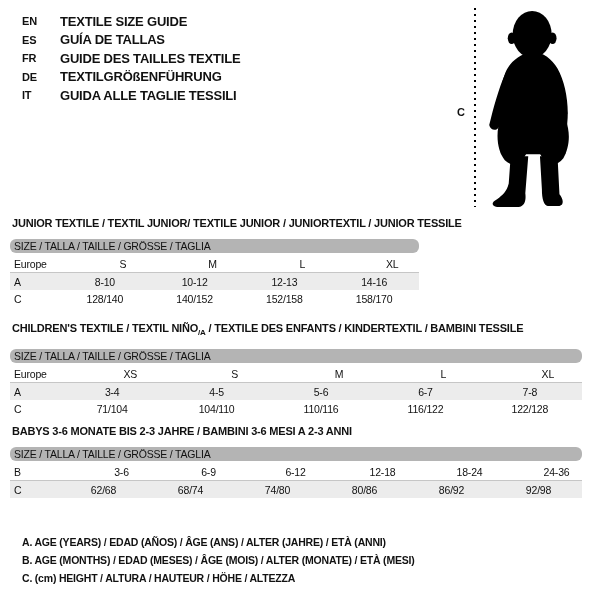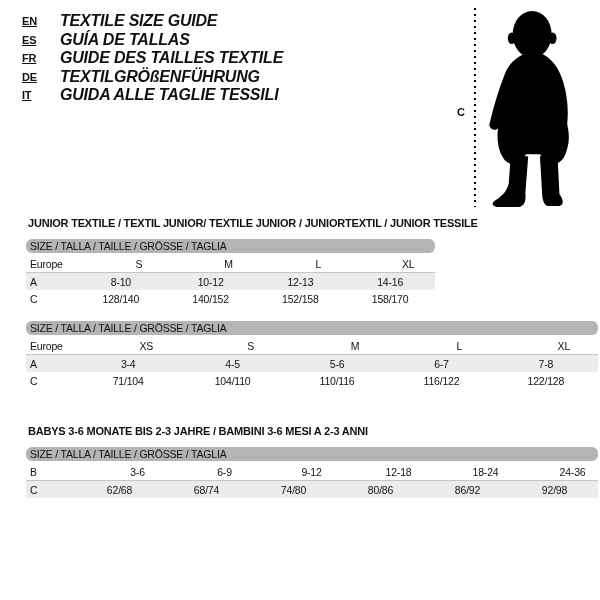--- a/index.html
+++ b/index.html
@@ -19,34 +19,34 @@
     position:relative;
     width:600px;height:600px;
     background:#ffffff;
     overflow:hidden;
     letter-spacing:-0.2px;
   }
 
   
   .lang-block{position:absolute;left:22px;top:12px;}
   .lang-row{display:flex;height:18.5px;align-items:center;}
-  .lang-code{width:38px;font-size:11px;font-weight:bold;text-decoration:underline;}
-  .lang-label{font-size:16px;font-weight:bold;white-space:nowrap;font-style:italic;}
+  .lang-code{width:38px;font-size:11px;font-weight:bold;}
+  .lang-label{font-size:13px;font-weight:bold;white-space:nowrap;}
 
   
   .figure{position:absolute;left:450px;top:0;width:150px;height:215px;}
   .dotted-line{
     position:absolute;left:24px;top:8px;width:2px;height:199px;
     background:repeating-linear-gradient(to bottom,#000 0 2.5px,transparent 2.5px 6px);
   }
   .c-label{position:absolute;left:7px;top:106px;font-size:11px;font-weight:bold;}
   .baby-svg{position:absolute;left:38px;top:8px;}
 
   
-  .size-section{position:absolute;left:26px;}
+  .size-section{position:absolute;left:10px;}
   .sec1{top:216px;width:409px;}
   .sec2{top:321px;width:572px;}
   .sec3{top:424px;width:572px;}
   .sec-title{
     font-size:11px;font-weight:bold;line-height:14px;
     padding-left:2px;margin-bottom:9px;white-space:nowrap;
   }
   .sec-title .sub{font-size:8px;vertical-align:sub;}
   .band{
     background:var(--band);
@@ -135,20 +135,23 @@
           <span class="cell-label">C</span>
           <span class="cell-val">128/140</span>
           <span class="cell-val">140/152</span>
           <span class="cell-val">152/158</span>
           <span class="cell-val">158/170</span>
         </div>
       </div>
   </section>
 
   <section class="size-section sec2">
+    <div class="sec-title">
+        <div><span>CHILDREN'S TEXTILE / TEXTIL NIÑO</span><span class="sub">/A</span><span> / TEXTILE DES ENFANTS / KINDERTEXTIL / BAMBINI TESSILE</span></div>
+      </div>
     <div class="band">SIZE / TALLA / TAILLE / GRÖSSE / TAGLIA</div>
     <div class="tbl">
         <div class="tbl-row first">
           <span class="cell-label">Europe</span>
           <span class="cell-val">XS</span>
           <span class="cell-val">S</span>
           <span class="cell-val">M</span>
           <span class="cell-val">L</span>
           <span class="cell-val">XL</span>
         </div>
@@ -174,31 +177,36 @@
   <section class="size-section sec3">
     <div class="sec-title">
         <div><span>BABYS 3-6 MONATE BIS 2-3 JAHRE / BAMBINI 3-6 MESI A 2-3 ANNI</span></div>
       </div>
     <div class="band">SIZE / TALLA / TAILLE / GRÖSSE / TAGLIA</div>
     <div class="tbl">
         <div class="tbl-row first">
           <span class="cell-label">B</span>
           <span class="cell-val">3-6</span>
           <span class="cell-val">6-9</span>
-          <span class="cell-val">9-12</span>
+          <span class="cell-val">6-12</span>
           <span class="cell-val">12-18</span>
           <span class="cell-val">18-24</span>
           <span class="cell-val">24-36</span>
         </div>
         <div class="tbl-row shaded">
           <span class="cell-label">C</span>
           <span class="cell-val">62/68</span>
           <span class="cell-val">68/74</span>
           <span class="cell-val">74/80</span>
           <span class="cell-val">80/86</span>
           <span class="cell-val">86/92</span>
           <span class="cell-val">92/98</span>
         </div>
       </div>
   </section>
 
+  <div class="footnotes" id="footnotes">
+      <div class="footnote">A. AGE (YEARS) / EDAD (AÑOS) / ÂGE (ANS) / ALTER (JAHRE) / ETÀ (ANNI)</div>
+      <div class="footnote">B. AGE (MONTHS) / EDAD (MESES) / ÂGE (MOIS) / ALTER (MONATE) / ETÀ (MESI)</div>
+      <div class="footnote">C. (cm) HEIGHT / ALTURA / HAUTEUR / HÖHE / ALTEZZA</div>
+    </div>
 
 </div>
 
 </body></html>

